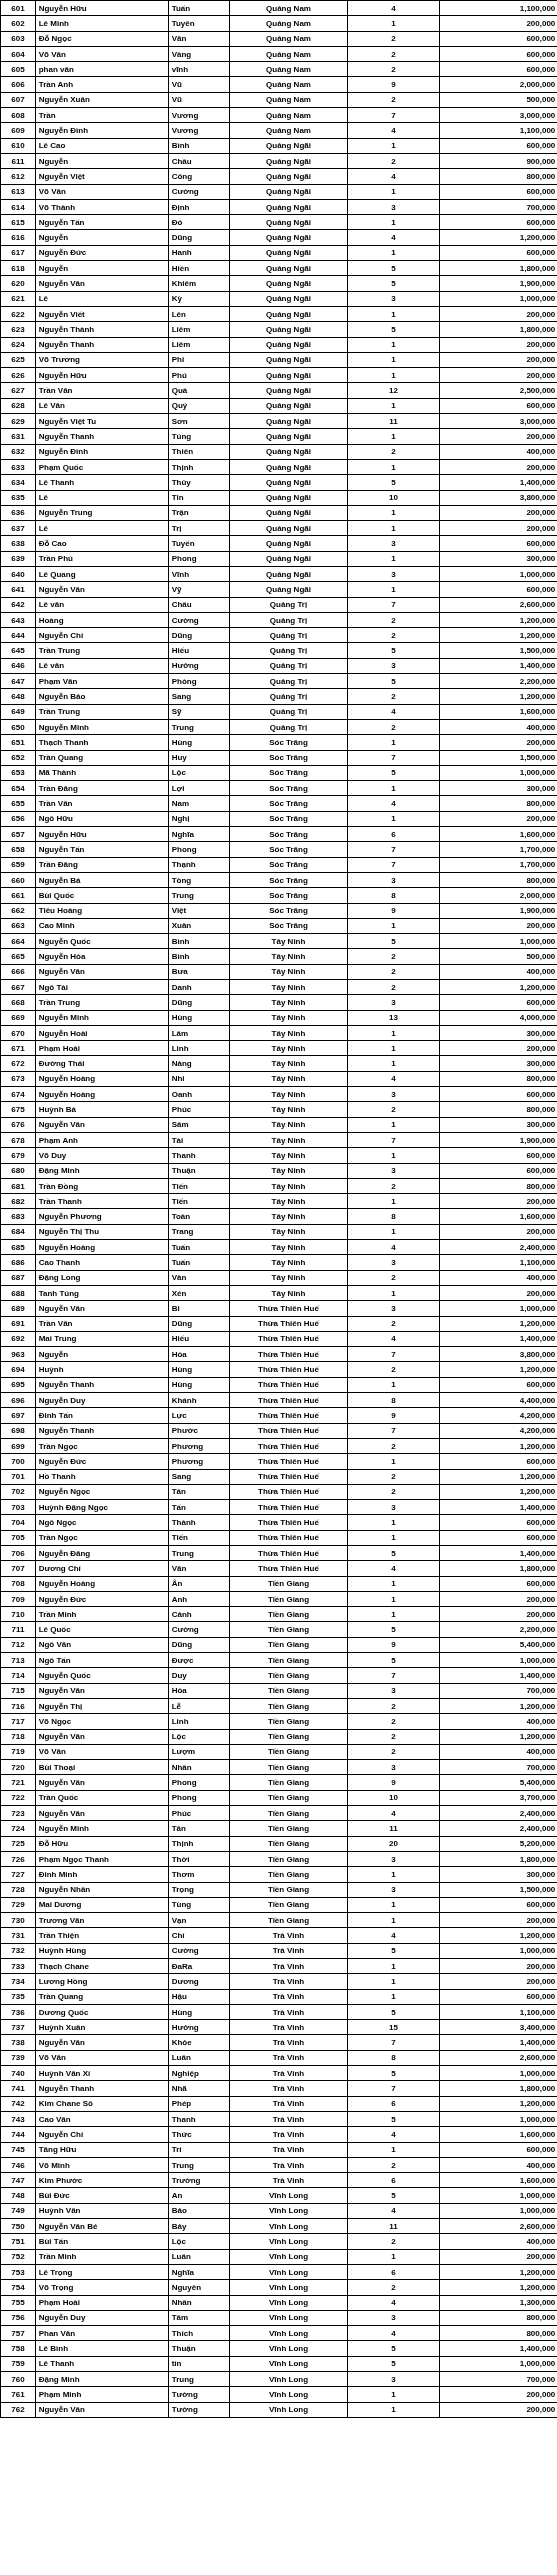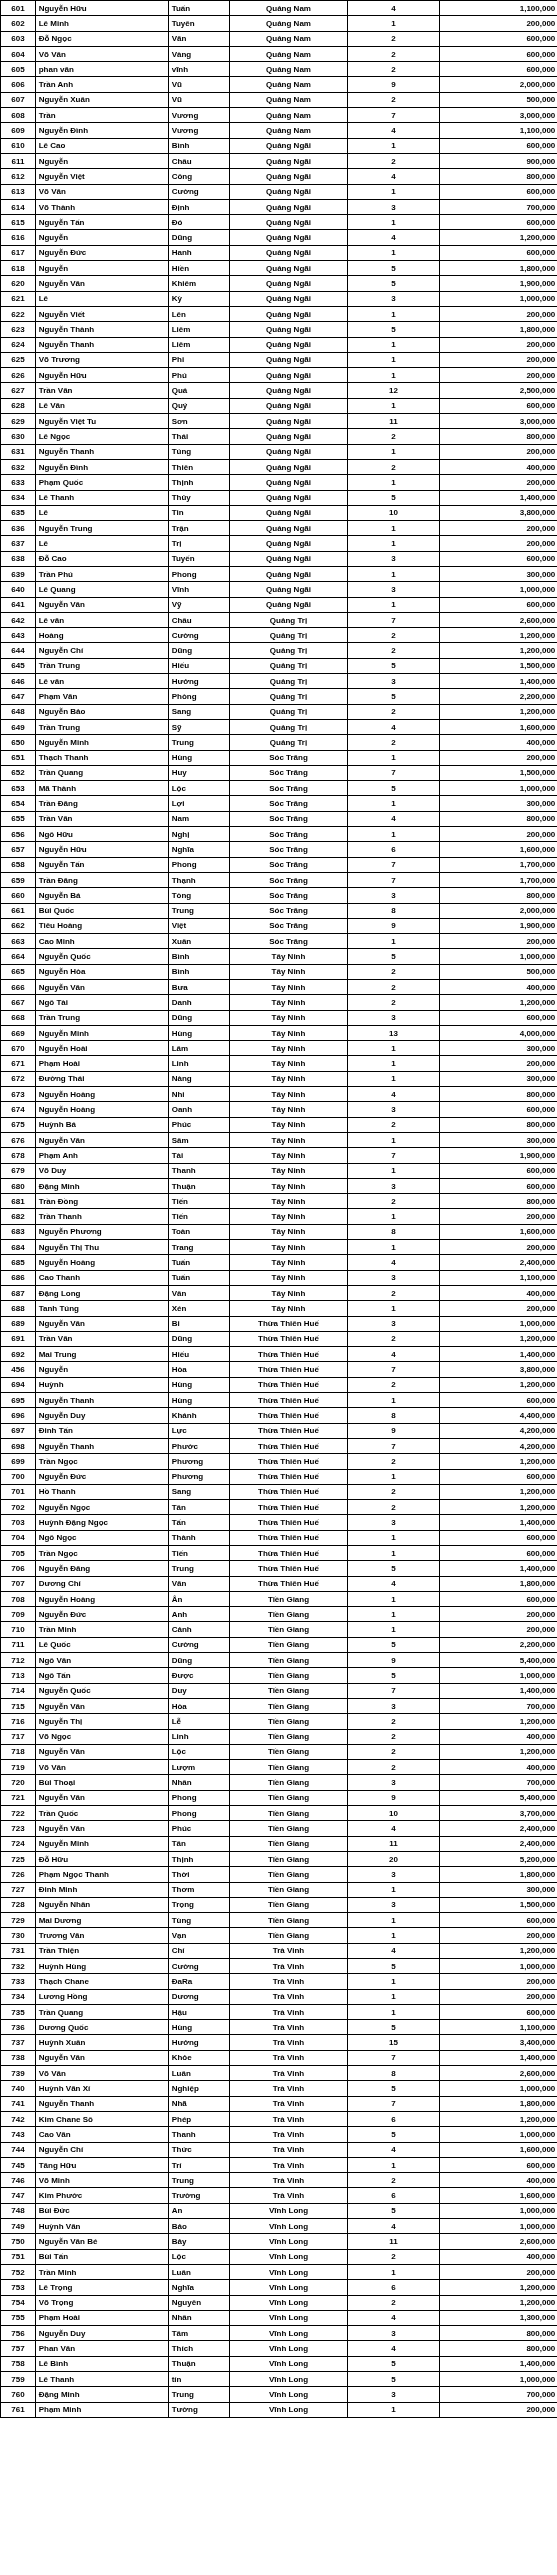--- a/index.html
+++ b/index.html
@@ -267,28 +267,20 @@
         </tr>
         <tr>
           <td class="c0">629</td>
           <td class="c1">Nguyễn Việt Tu</td>
           <td class="c2">Sơn</td>
           <td class="c3">Quảng Ngãi</td>
           <td class="c4">11</td>
           <td class="c5">3,000,000</td>
         </tr>
         <tr>
-          <td class="c0">630</td>
-          <td class="c1">Lê Ngọc</td>
-          <td class="c2">Thái</td>
-          <td class="c3">Quảng Ngãi</td>
-          <td class="c4">2</td>
-          <td class="c5">800,000</td>
-        </tr>
-        <tr>
           <td class="c0">631</td>
           <td class="c1">Nguyễn Thanh</td>
           <td class="c2">Túng</td>
           <td class="c3">Quảng Ngãi</td>
           <td class="c4">1</td>
           <td class="c5">200,000</td>
         </tr>
         <tr>
           <td class="c0">632</td>
           <td class="c1">Nguyễn Đình</td>
@@ -755,21 +747,21 @@
         </tr>
         <tr>
           <td class="c0">692</td>
           <td class="c1">Mai Trung</td>
           <td class="c2">Hiếu</td>
           <td class="c3">Thừa Thiên Huế</td>
           <td class="c4">4</td>
           <td class="c5">1,400,000</td>
         </tr>
         <tr>
-          <td class="c0">456</td>
+          <td class="c0">963</td>
           <td class="c1">Nguyễn</td>
           <td class="c2">Hòa</td>
           <td class="c3">Thừa Thiên Huế</td>
           <td class="c4">7</td>
           <td class="c5">3,800,000</td>
         </tr>
         <tr>
           <td class="c0">694</td>
           <td class="c1">Huỳnh</td>
           <td class="c2">Hùng</td>
@@ -1301,20 +1293,28 @@
           <td class="c0">760</td>
           <td class="c1">Đặng Minh</td>
           <td class="c2">Trung</td>
           <td class="c3">Vĩnh Long</td>
           <td class="c4">3</td>
           <td class="c5">700,000</td>
         </tr>
         <tr>
           <td class="c0">761</td>
           <td class="c1">Phạm Minh</td>
+          <td class="c2">Tường</td>
+          <td class="c3">Vĩnh Long</td>
+          <td class="c4">1</td>
+          <td class="c5">200,000</td>
+        </tr>
+        <tr>
+          <td class="c0">762</td>
+          <td class="c1">Nguyễn Văn</td>
           <td class="c2">Tường</td>
           <td class="c3">Vĩnh Long</td>
           <td class="c4">1</td>
           <td class="c5">200,000</td>
         </tr>
       </tbody>
   </table>
 </div>
 
 

